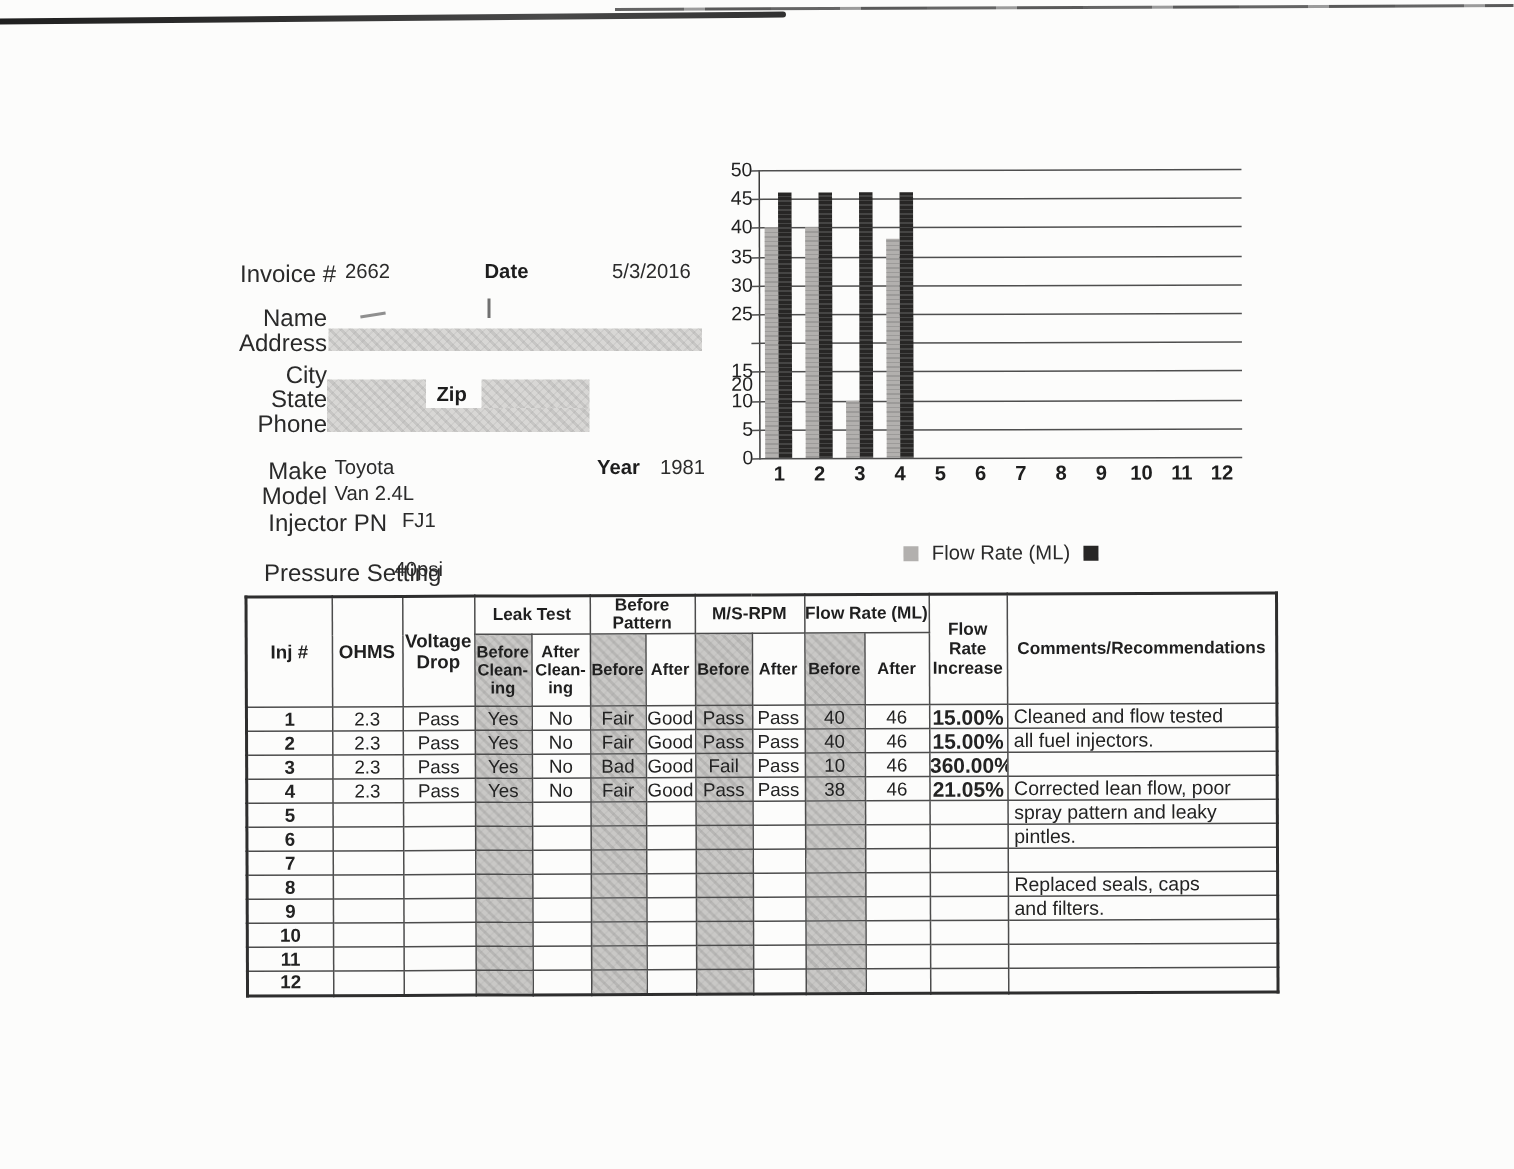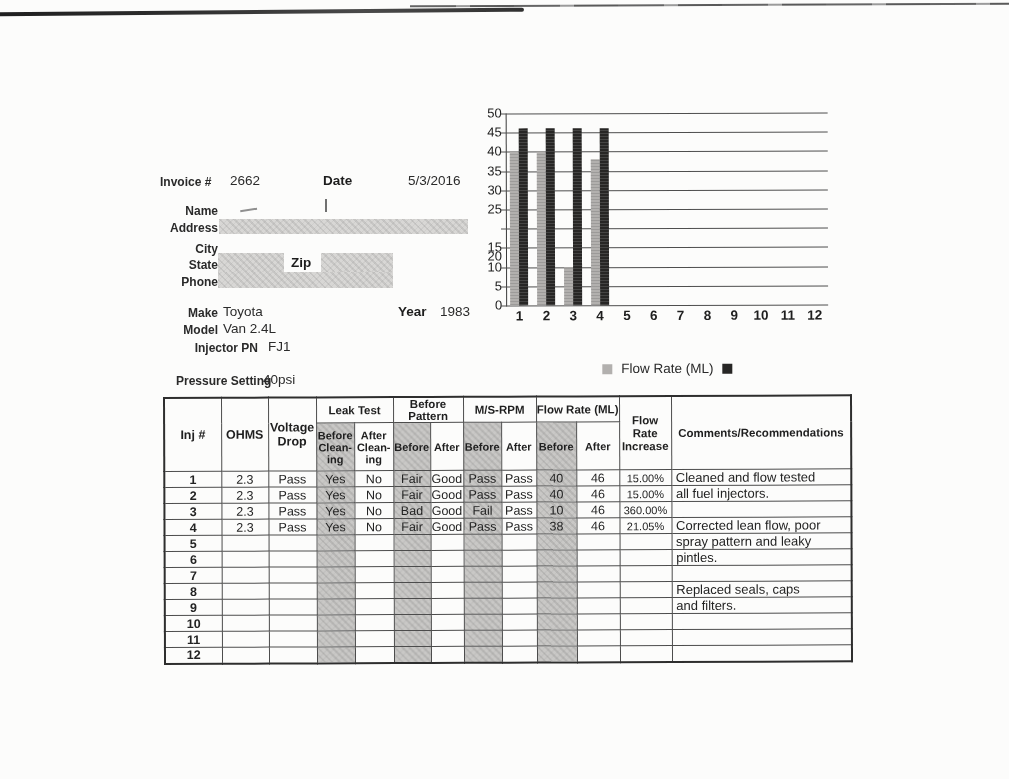--- a/index.html
+++ b/index.html
@@ -21,21 +21,21 @@
     background:repeating-linear-gradient(90deg,#4a4a4a 0 46px,#8a8a8a 46px 60px,#3d3d3d 60px 104px);
     transform:rotate(-0.25deg); opacity:.85; }
   .mark-squiggle { position:absolute; left:240px; top:207px; width:17px; height:4px;
     border-bottom:2px solid #8f8f8f; transform:rotate(-9deg); }
   .mark-tick { position:absolute; left:325px; top:199px; width:2px; height:13px; background:#707070; }
 
   
   .title-block { position:absolute; left:152px; top:106px; width:310px; text-align:center; }
   .title-line { font-size:20px; font-weight:bold; line-height:21px; letter-spacing:.3px; color:#1d1d1d; }
 
-  .lbl-sm { font-weight:bold; font-size:12px; color:#2a2a2a; }
+  .lbl-sm { font-weight:normal; font-size:16px; color:#2a2a2a; }
   .lbl-md { font-weight:bold; font-size:13.5px; color:#1d1d1d; }
   .val    { font-size:13.5px; color:#2b2b2b; }
 
   .invoice-label { position:absolute; left:160px; top:175px; }
   .invoice-value { position:absolute; left:230px; top:173px; }
   .date-label    { position:absolute; left:323px; top:173px; }
   .date-value    { position:absolute; left:408px; top:173px; }
 
   .field-label { position:absolute; width:70px; text-align:right; }
   .fl-name    { left:148px; top:204px; }
@@ -88,21 +88,21 @@
   table { border-collapse:collapse; table-layout:fixed; width:687px; border:2px solid #2e2e2e; }
   th, td { border:1px solid #4c4c4c; overflow:hidden; }
   thead th { font-weight:bold; color:#1f1f1f; text-align:center; vertical-align:middle; }
   .th-group { font-size:11.5px; height:20px; }
   .th-sub { font-size:11px; height:48px; line-height:12px; }
   .th-corner { font-size:12.5px; }
   .th-tail { font-size:11.5px; line-height:13px; }
   tbody td { height:16px; font-size:12.5px; line-height:14px; text-align:center;
     color:#232323; white-space:nowrap; }
   td.c-inj { font-weight:bold; }
-  td.c-inc { font-weight:normal; font-size:11px; }
+  td.c-inc { font-weight:bold; font-size:14px; }
   td.c-comment { text-align:left; padding-left:4px; font-size:13px; }
   .shade { background-color:#c9c8c6;
     background-image:repeating-linear-gradient(45deg,rgba(100,100,100,.18) 0 2px,transparent 2px 5px),
                      repeating-linear-gradient(-45deg,rgba(130,130,130,.10) 0 1px,transparent 1px 4px); }
 </style>
 </head>
 <body>
 
 <div id="page">
 
@@ -129,21 +129,21 @@
   <div class="redact rd-zip"></div>
   <div class="redact rd-phone"></div>
 
   <span class="lbl-sm make-label">Make</span>
   <span class="val make-value">Toyota</span>
   <span class="lbl-sm model-label">Model</span>
   <span class="val model-value">Van  2.4L</span>
   <span class="lbl-sm pn-label">Injector PN</span>
   <span class="val pn-value">FJ1</span>
   <span class="lbl-md year-label">Year</span>
-  <span class="val year-value">1983</span>
+  <span class="val year-value">1981</span>
 
   <span class="lbl-sm press-label">Pressure Setting</span>
   <span class="val press-value">40psi</span>
 
   <div class="chart">
     <div id="ylabels">
         <div class="ylab" style="left: 0px; top: 1px;">50</div>
         <div class="ylab" style="left: 0px; top: 20.2px;">45</div>
         <div class="ylab" style="left: 0px; top: 39.4px;">40</div>
         <div class="ylab" style="left: 0px; top: 58.6px;">35</div>

